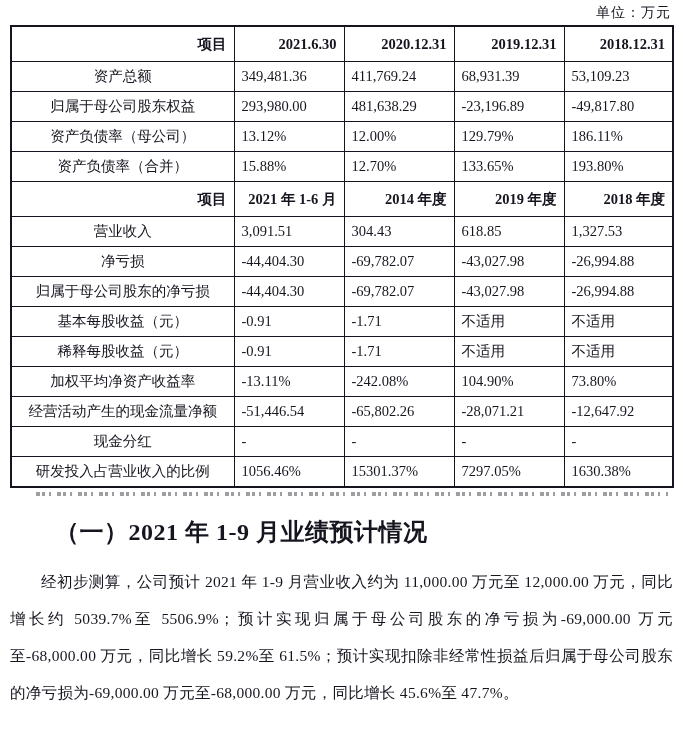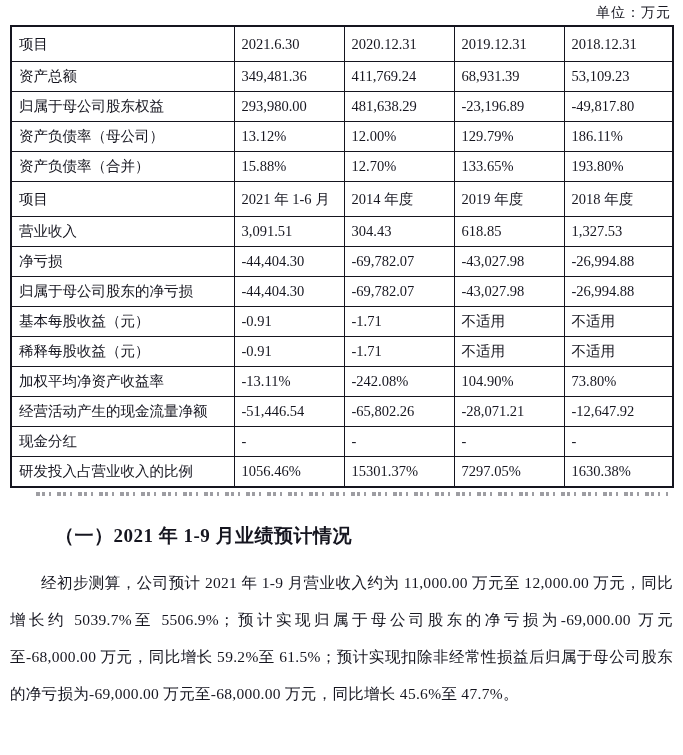--- a/index.html
+++ b/index.html
@@ -32,47 +32,47 @@
   }
   table.fin-table td {
     border: 1px solid #15151f;
     font-size: 14.5px;
     padding: 3px 7px;
     vertical-align: middle;
     overflow: hidden;
     word-break: break-all;
   }
   td.head {
-    text-align: left;
-    font-weight: normal;
+    text-align: right;
+    font-weight: bold;
     font-size: 15px;
     height: 28px;
   }
   td.label {
-    text-align: left;
+    text-align: center;
     height: 23px;
     line-height: 1.45;
   }
   td.num {
     height: 23px;
     margin-top: 48px;
   }
   .clipped-note {
     height: 4px;
     margin: 4px 0 0 36px;
     width: 632px;
     background-image: repeating-linear-gradient(90deg,
       #3c3c46 0 4px, transparent 4px 6px,
       #3c3c46 6px 9px, transparent 9px 13px,
       #3c3c46 13px 15px, transparent 15px 21px);
     opacity: 0.5;
   }
   .section-heading {
-    margin: 27px 0 0 55px;
-    font-size: 19px;
+    margin: 20px 0 0 55px;
+    font-size: 24px;
     font-weight: bold;
     letter-spacing: 0.5px;
   }
   .forecast {
     margin: 16px 10px 0 10px;
     font-size: 15.5px;
     font-weight: 500;
     line-height: 2.38;
     text-indent: 2em;
     text-align: justify;

